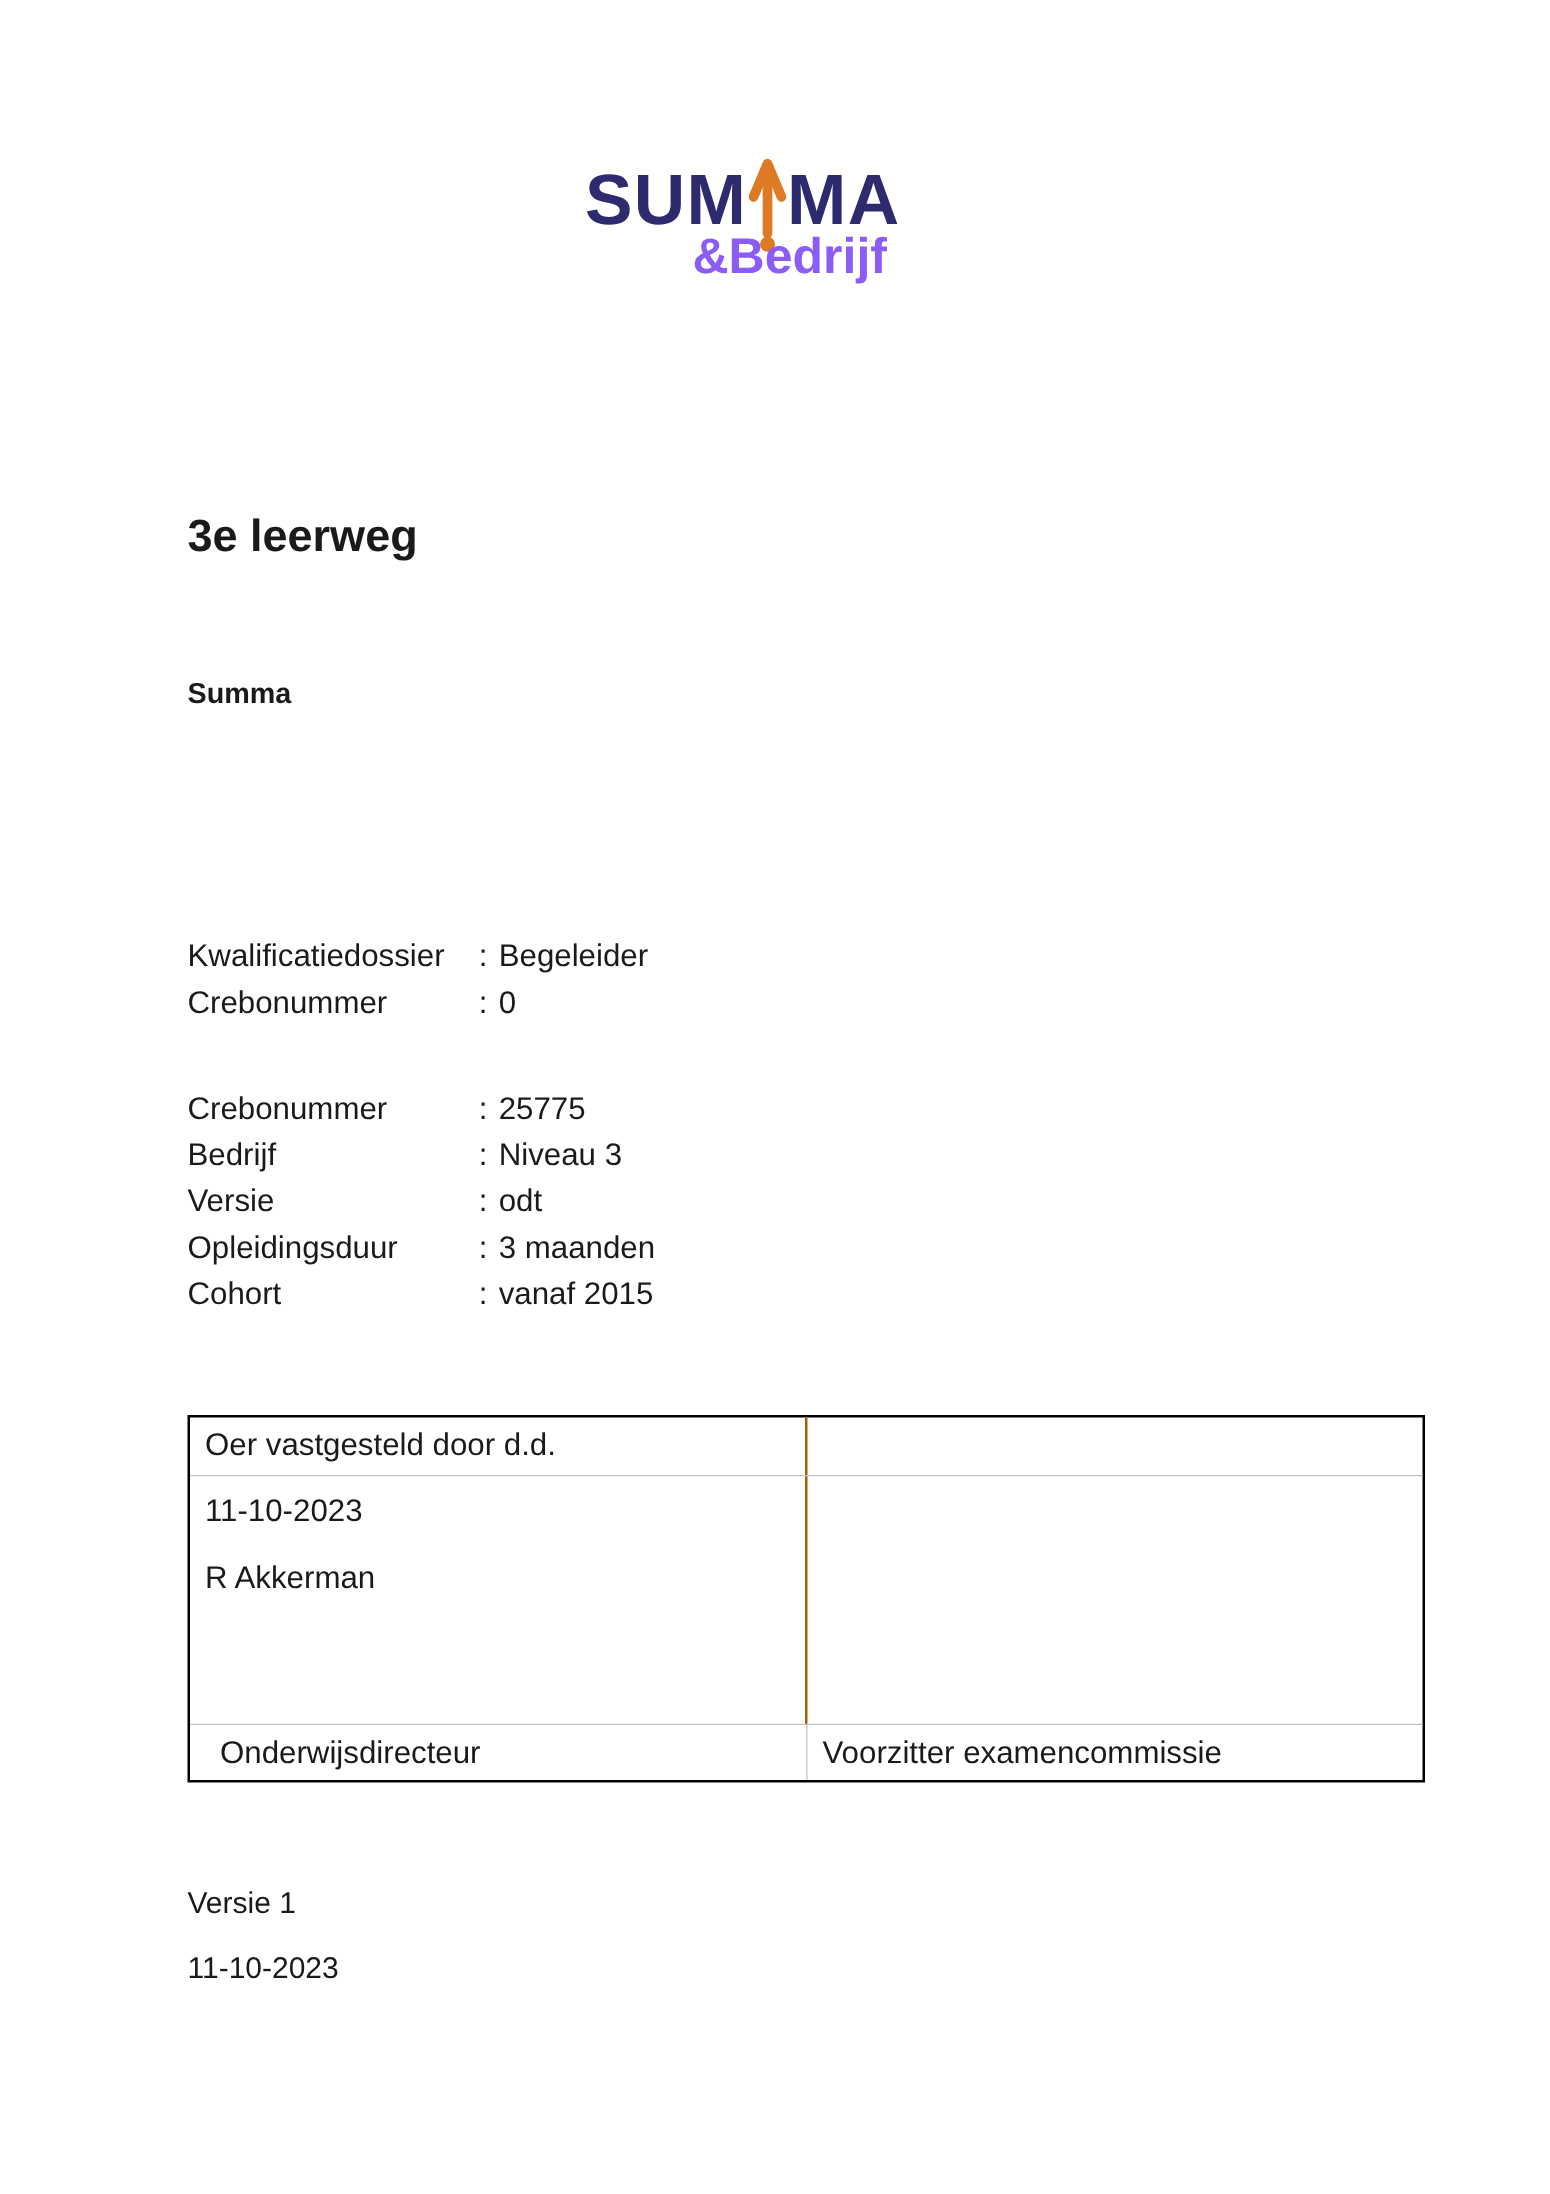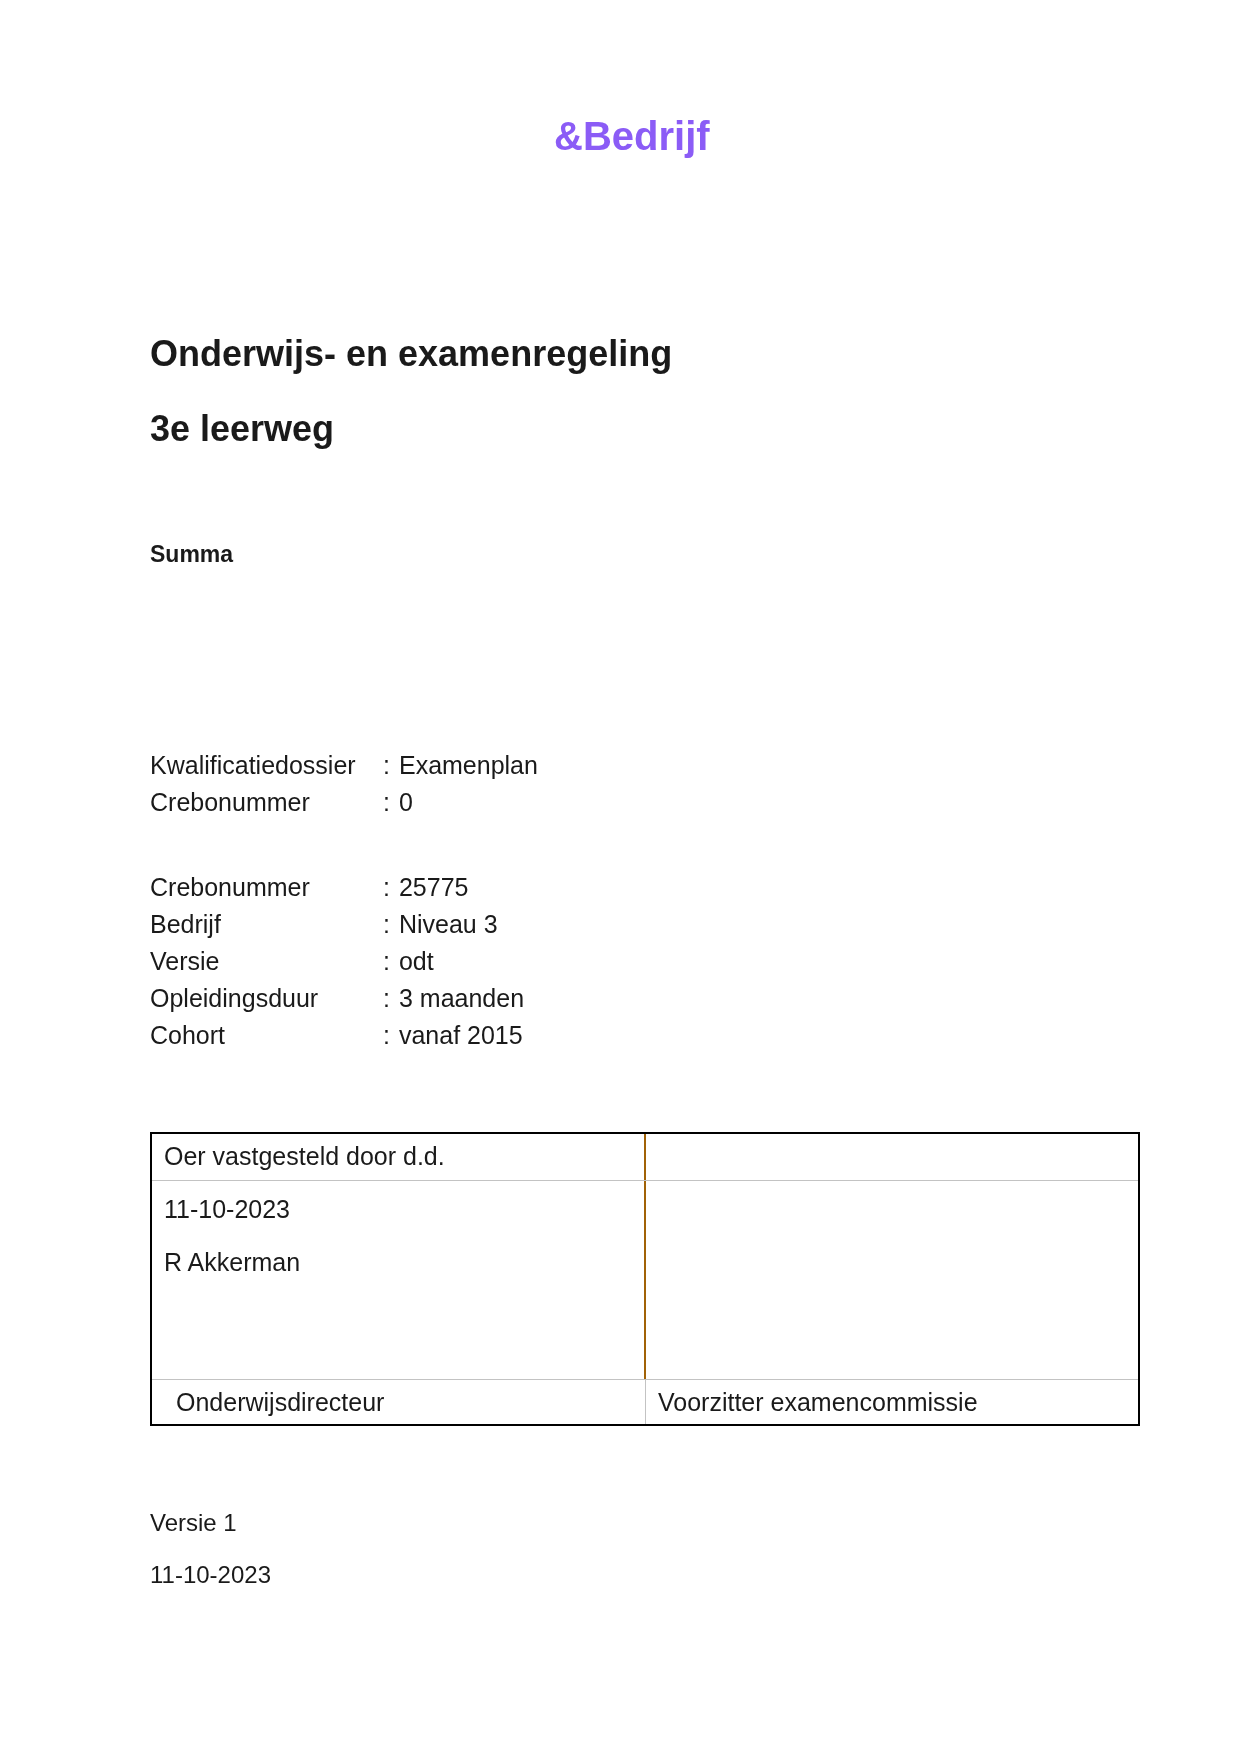--- a/index.html
+++ b/index.html
@@ -63,30 +63,38 @@
   
   .version-label { top:1509px; font-size:24px; }
   .version-date  { top:1561px; font-size:24px; }
 </style>
 </head>
 <body>
 
 <div class="page">
 
   <div class="logo">
+    <div class="logo-row">
+      <span class="logo-word">SUM</span>
+      <svg class="logo-arrow" viewBox="0 0 34 100" fill="none" xmlns="http://www.w3.org/2000/svg">
+        <path d="M4 46 L17 15 L30 46" stroke="currentColor" stroke-width="9" stroke-linecap="round" stroke-linejoin="round"></path>
+        <line x1="17" y1="22" x2="17" y2="80" stroke="currentColor" stroke-width="9" stroke-linecap="round"></line>
+        <circle cx="17" cy="90" r="7" fill="currentColor"></circle>
+      </svg>
+      <span class="logo-word">MA</span>
+    </div>
     <div class="logo-sub">&amp;Bedrijf</div>
   </div>
 
-  <div class="abs title-main">Onderwijs- en examenregeling</div>
   <div class="abs title-sub">3e leerweg</div>
   <div class="abs org-name">Summa</div>
 
   <div class="abs kv kv-block-1">
     <div class="kv-row">
-      <span class="kv-label">Kwalificatiedossier</span><span class="kv-colon">:</span><span class="kv-value">Examenplan</span>
+      <span class="kv-label">Kwalificatiedossier</span><span class="kv-colon">:</span><span class="kv-value">Begeleider</span>
     </div>
     <div class="kv-row">
       <span class="kv-label">Crebonummer</span><span class="kv-colon">:</span><span class="kv-value">0</span>
     </div>
   </div>
 
   <div class="abs kv kv-block-2">
     <div class="kv-row">
       <span class="kv-label">Crebonummer</span><span class="kv-colon">:</span><span class="kv-value">25775</span>
     </div>

